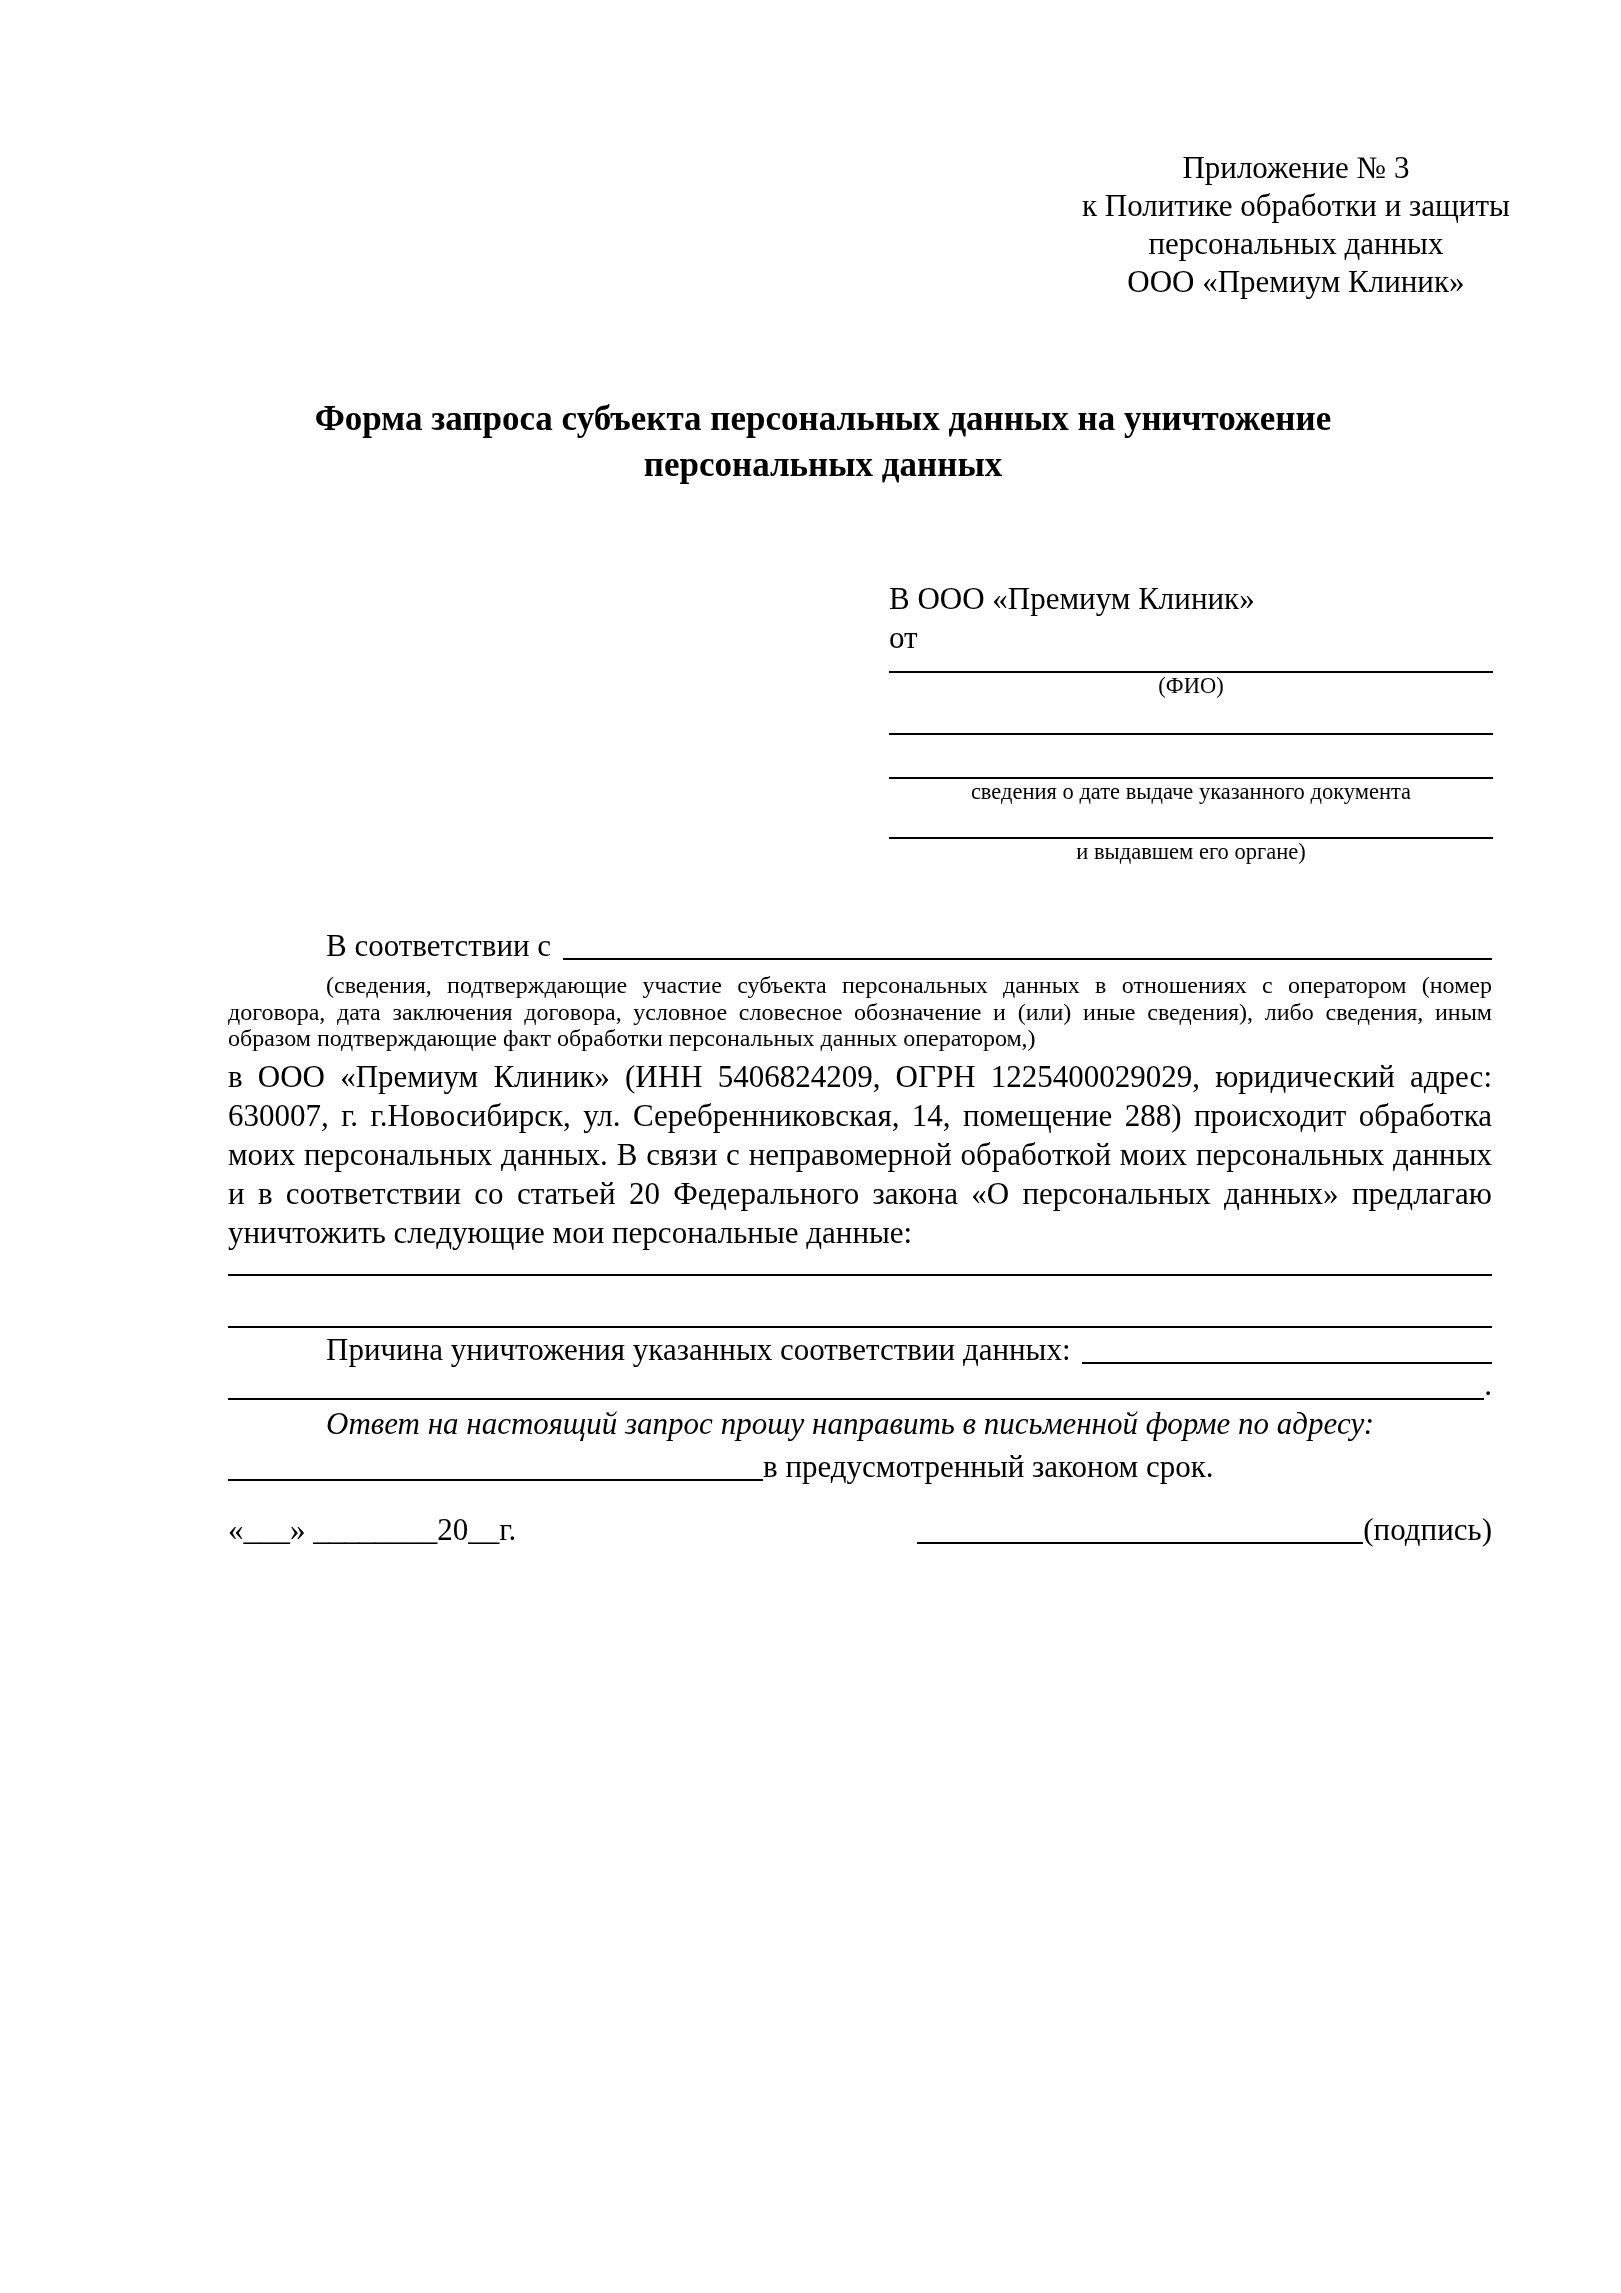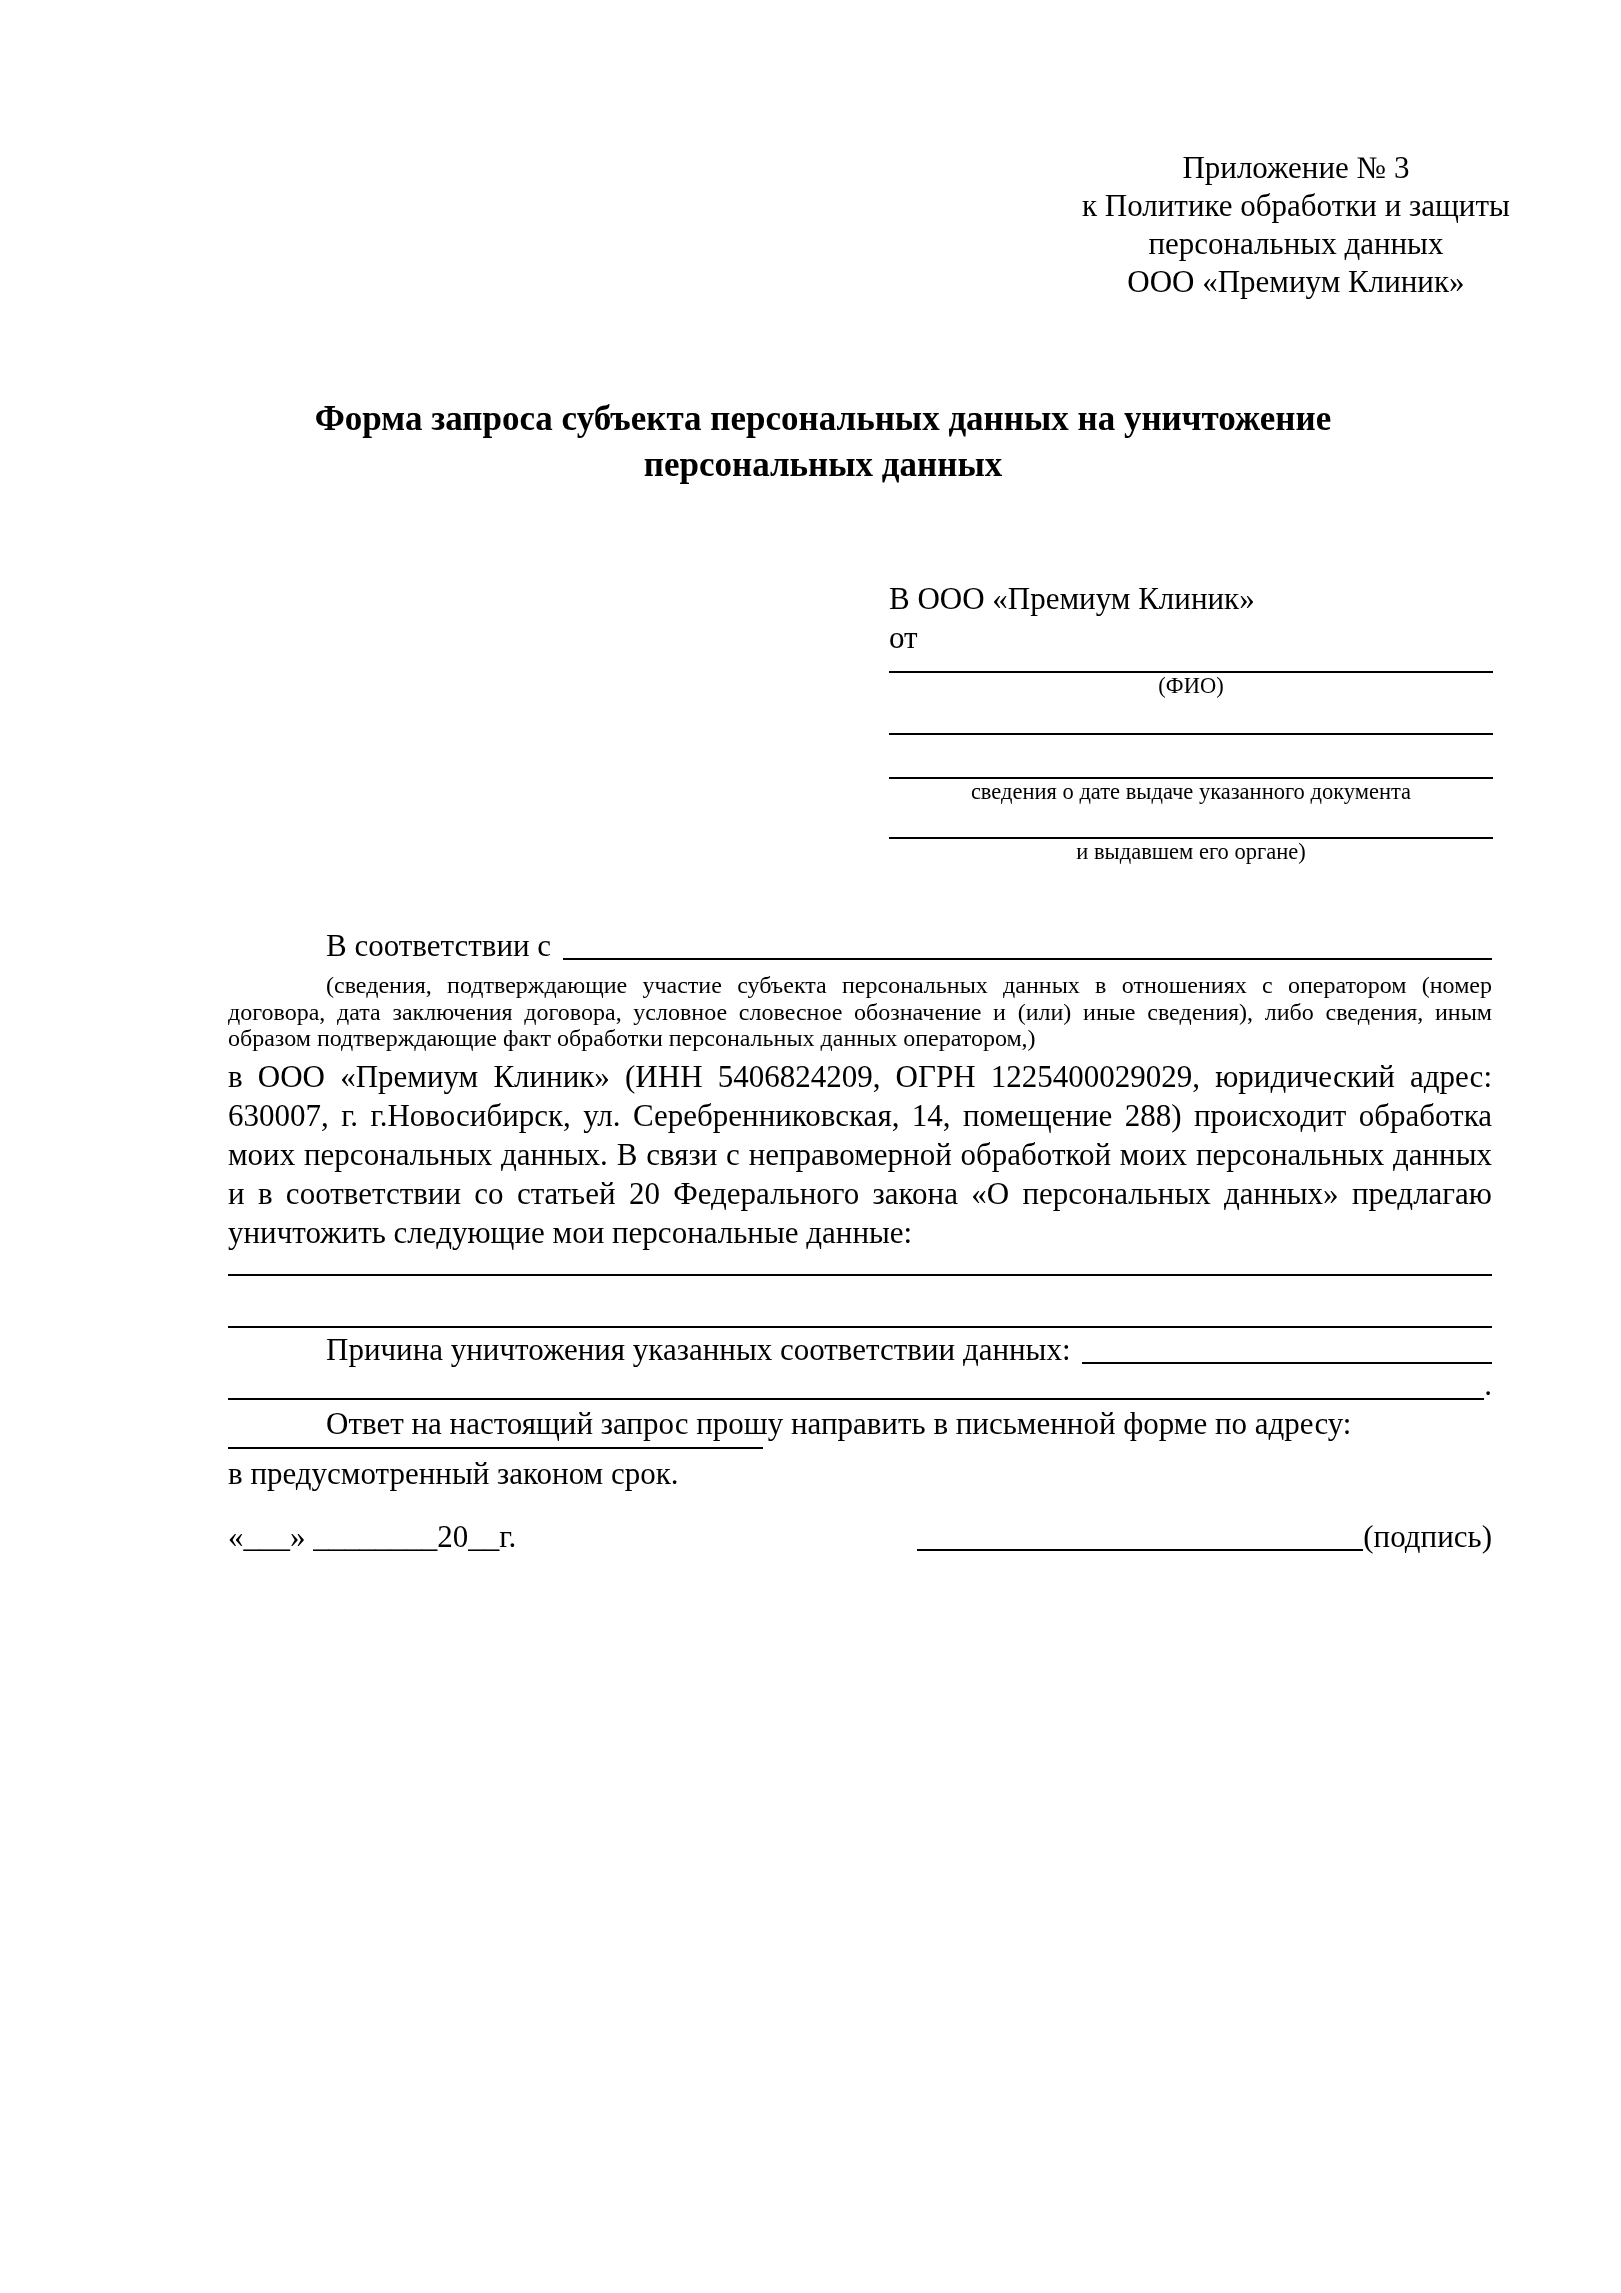--- a/index.html
+++ b/index.html
@@ -38,21 +38,21 @@
   .blank.grow{flex:1 1 auto;margin:0 0 4.9px 11.8px;}
   .note{font-size:24px;line-height:26.5px;text-align:justify;text-indent:98px;margin-top:7px;}
   .para{text-align:justify;}
   .para-main{margin-top:5.9px;}
   .blank-full-1{margin-top:2px;height:19.6px;}
   .blank-full-2{height:50px;}
   .reason-row{margin-top:2px;}
   .lineperiod-row{height:35px;}
   .lineperiod-row .blank{flex:1 1 auto;margin-bottom:3.9px;}
   .lineperiod-row .dot{align-self:flex-end;}
-  .term-row{margin-top:3.9px;flex-direction:column;}
+  .term-row{margin-top:3.9px;}
   .term-row .blank{width:535px;margin-bottom:4.9px;}
   .footer-row{margin-top:24px;display:flex;justify-content:space-between;align-items:flex-end;text-align:center;}
   .sig-group{display:flex;align-items:flex-end;}
   .sig-group .blank{width:446px;margin-bottom:4.9px;}
   .nowrap{white-space:nowrap;}
 </style>
 </head>
 <body>
 
 <div class="abs header-note">
@@ -96,21 +96,21 @@
   <div class="row indent reason-row">
     <span class="nowrap">Причина уничтожения указанных соответствии данных:</span>
     <span class="blank grow"></span>
   </div>
 
   <div class="row lineperiod-row">
     <span class="blank"></span>
     <span class="dot">.</span>
   </div>
 
-  <div class="para indent-first" style="text-align:justify;text-indent:98px;">Ответ на настоящий запрос прошу направить в письменной форме по адресу:</div>
+  <div class="para indent-first" style="text-align:justify;text-indent:98px;font-style:italic;">Ответ на настоящий запрос прошу направить в письменной форме по адресу:</div>
 
   <div class="row term-row">
     <span class="blank"></span>
     <span class="nowrap">в предусмотренный законом срок.</span>
   </div>
 
   <div class="footer-row">
     <span class="nowrap">«___» ________20__г.</span>
     <span class="sig-group">
       <span class="blank"></span>

